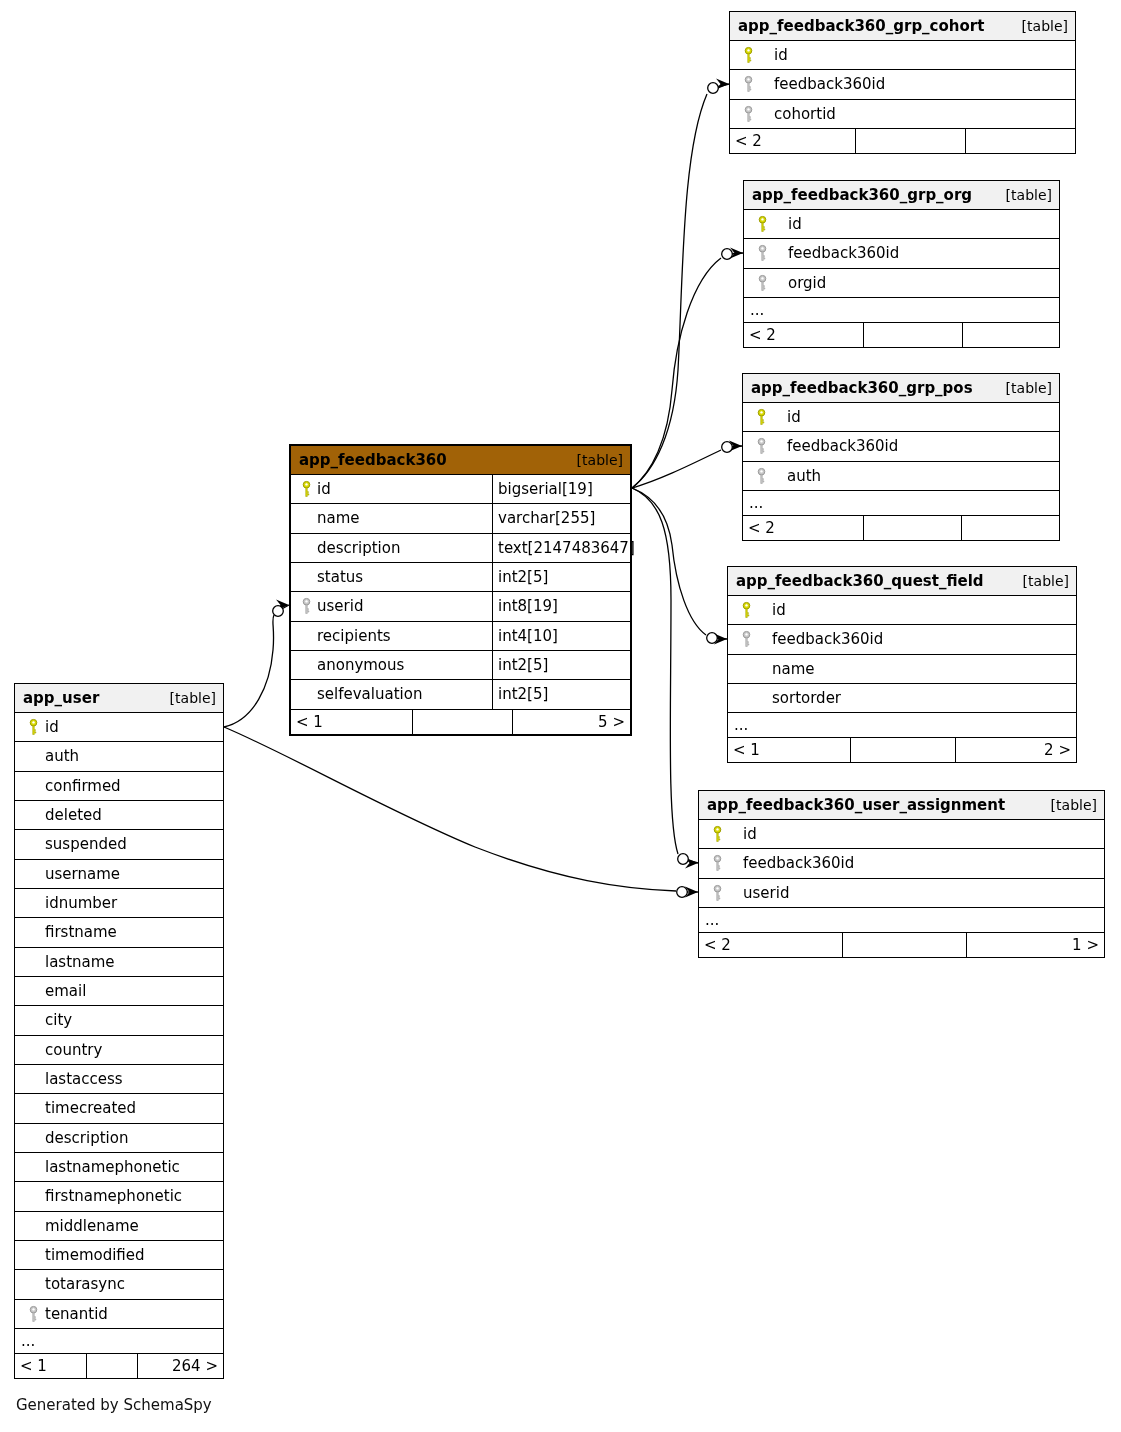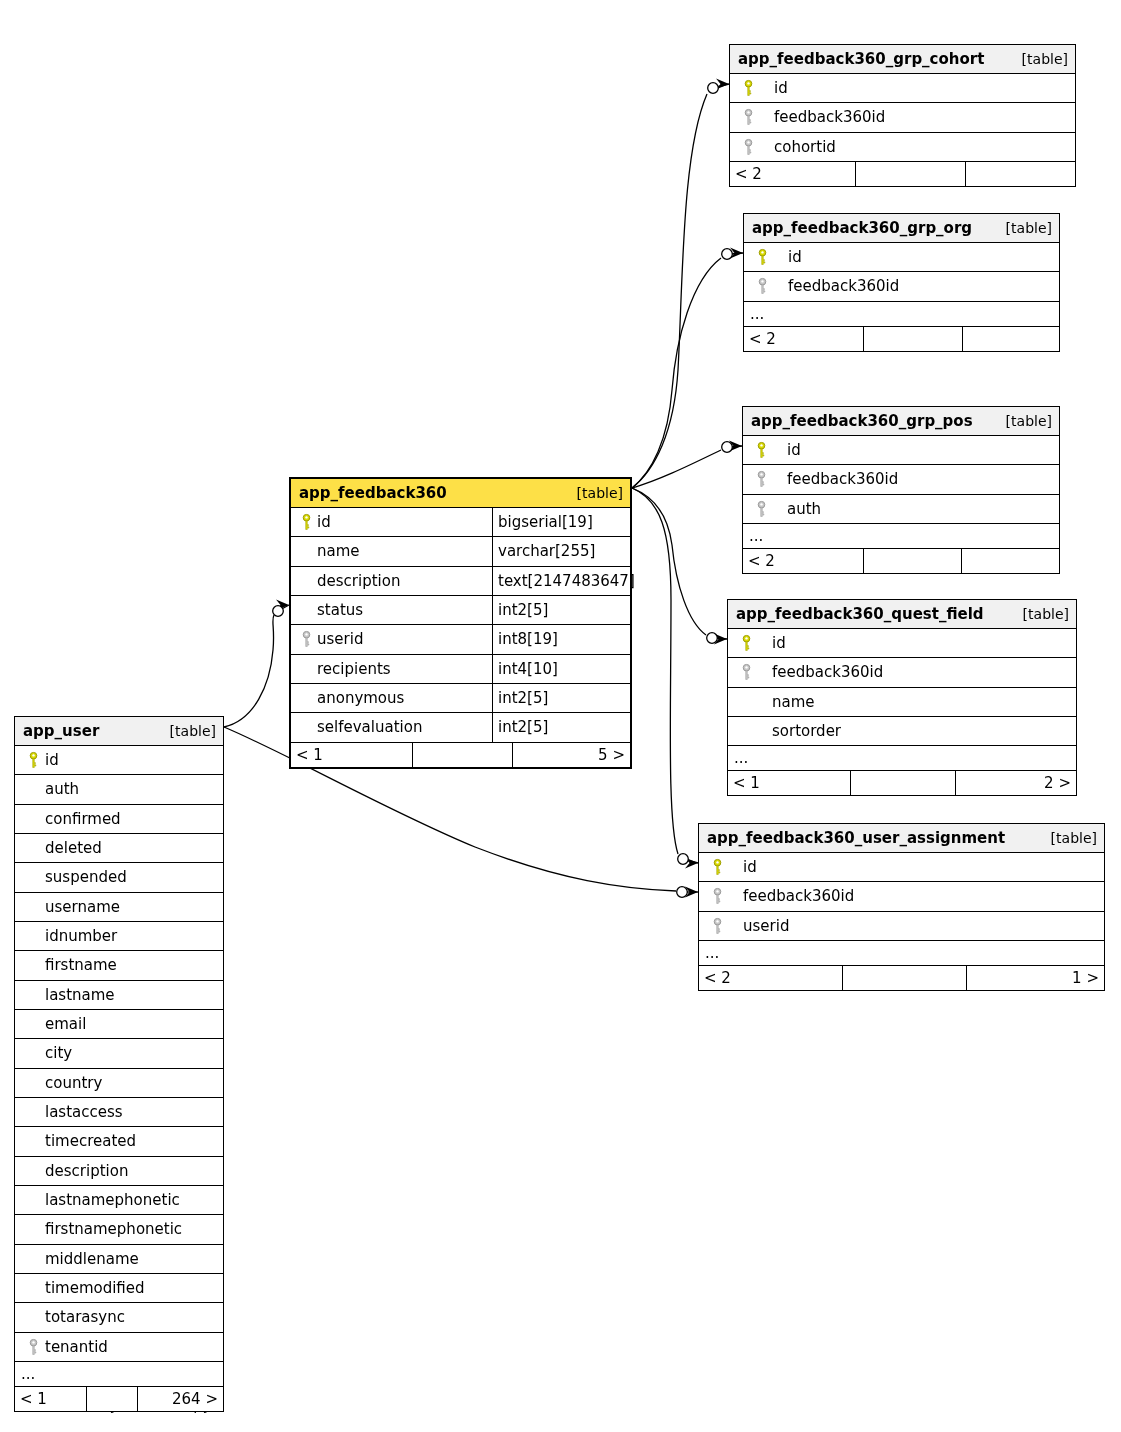--- a/index.html
+++ b/index.html
@@ -2,21 +2,21 @@
 <html><head>
 <meta charset="utf-8">
 <style>
   html,body{margin:0;padding:0;background:#fff;}
   .canvas{
     position:relative;width:1121px;height:1432px;background:#fff;overflow:hidden;
     font-family:"DejaVu Sans","Liberation Sans",sans-serif;color:#000;
   }
   #connectors{position:absolute;left:0;top:0;z-index:1;}
   #tables{position:absolute;left:0;top:0;width:100%;height:100%;z-index:2;pointer-events:none;}
-  .tbl{position:absolute;background:#fff;border:1px solid #000;box-sizing:border-box;pointer-events:auto;margin-top:33px;}
+  .tbl{position:absolute;background:#fff;border:1px solid #000;box-sizing:border-box;pointer-events:auto;}
   .tbl.focus{border-width:2.5px;}
   .tbl-header{
     height:29px;box-sizing:border-box;display:flex;align-items:center;justify-content:space-between;
     padding:0 7px 0 8px;border-bottom:1px solid #000;
   }
   .tbl-name{font-weight:bold;font-size:15px;white-space:nowrap;}
   .tbl-tag{font-size:14px;white-space:nowrap;}
   .row{position:relative;height:29.33px;box-sizing:border-box;border-bottom:1px solid #000;}
   .col-name,.col-type{
     position:absolute;top:50%;transform:translateY(-50%);
@@ -121,20 +121,28 @@
           <span class="col-name" style="left:44px">id</span>
         </div>
         <div class="row">
           <svg class="key-ico" viewBox="0 0 11 17">
             <circle cx="5.5" cy="4.2" r="3.3" fill="#c6c6c6" stroke="#9a9a9a" stroke-width="1"></circle>
             <circle cx="5.5" cy="3.9" r="1.2" fill="#fff"></circle>
             <path d="M4.7 7.3 L4.7 16 L6.3 16 L6.3 14.6 L7.9 14.6 L7.9 13.3 L6.3 13.3 L6.3 12.3 L7.4 12.3 L7.4 11.1 L6.3 11.1 L6.3 7.3 Z" fill="#c6c6c6" stroke="#9a9a9a" stroke-width="0.5"></path>
           </svg>
           <span class="col-name" style="left:44px">feedback360id</span>
         </div>
+        <div class="row">
+          <svg class="key-ico" viewBox="0 0 11 17">
+            <circle cx="5.5" cy="4.2" r="3.3" fill="#c6c6c6" stroke="#9a9a9a" stroke-width="1"></circle>
+            <circle cx="5.5" cy="3.9" r="1.2" fill="#fff"></circle>
+            <path d="M4.7 7.3 L4.7 16 L6.3 16 L6.3 14.6 L7.9 14.6 L7.9 13.3 L6.3 13.3 L6.3 12.3 L7.4 12.3 L7.4 11.1 L6.3 11.1 L6.3 7.3 Z" fill="#c6c6c6" stroke="#9a9a9a" stroke-width="0.5"></path>
+          </svg>
+          <span class="col-name" style="left:44px">orgid</span>
+        </div>
         <div class="ellipsis-row">
           <span>...</span>
         </div>
         <div class="tbl-footer">
           <div class="fcell" style="width:37.9%">&lt; 2</div>
           <div class="fcell" style="width:31.2%"></div>
           <div class="fcell right" style="width:30.9%"></div>
         </div>
       </div>
       <div class="tbl" style="left: 742px; top: 373px; width: 318px;">
@@ -243,21 +251,21 @@
         <div class="ellipsis-row">
           <span>...</span>
         </div>
         <div class="tbl-footer">
           <div class="fcell" style="width:35.4%">&lt; 2</div>
           <div class="fcell" style="width:30.5%"></div>
           <div class="fcell right" style="width:34.1%">1 &gt;</div>
         </div>
       </div>
       <div class="tbl focus" style="left: 289px; top: 444px; width: 343px;">
-        <div class="tbl-header" style="background: #fde047;">
+        <div class="tbl-header" style="background: #a16207;">
           <span class="tbl-name">app_feedback360</span>
           <span class="tbl-tag">[table]</span>
         </div>
         <div class="row">
           <svg class="key-ico" viewBox="0 0 11 17">
             <circle cx="5.5" cy="4.2" r="3.3" fill="#d9d900" stroke="#9d9d00" stroke-width="1"></circle>
             <circle cx="5.5" cy="3.9" r="1.2" fill="#fff"></circle>
             <path d="M4.7 7.3 L4.7 16 L6.3 16 L6.3 14.6 L7.9 14.6 L7.9 13.3 L6.3 13.3 L6.3 12.3 L7.4 12.3 L7.4 11.1 L6.3 11.1 L6.3 7.3 Z" fill="#d9d900" stroke="#9d9d00" stroke-width="0.5"></path>
           </svg>
           <span class="col-name" style="left:26px">id</span>

